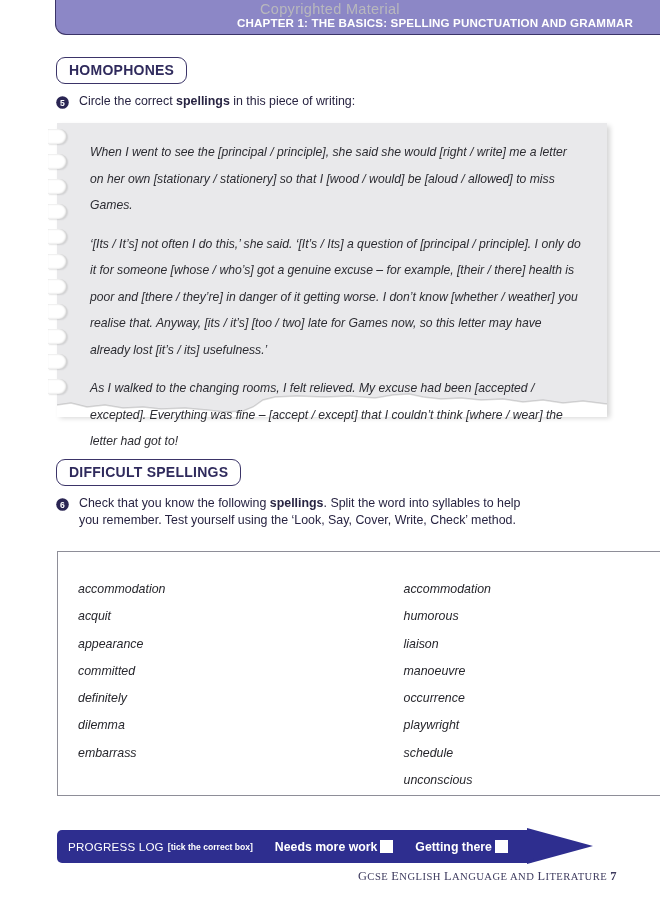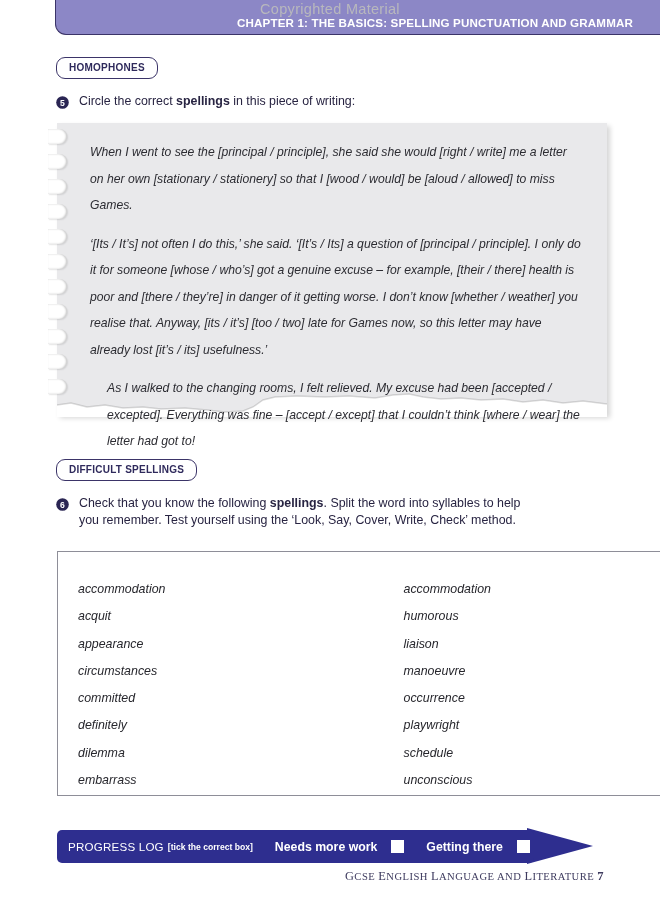--- a/index.html
+++ b/index.html
@@ -60,21 +60,21 @@
   }
 
   
   .section-pill {
     position: absolute;
     display: inline-block;
     border: 1.4px solid #3b3468;
     border-radius: 9px;
     padding: 4px 12px 5px 12px;
     color: #2f2a5c;
-    font-size: 10px;
+    font-size: 14px;
     font-weight: bold;
     letter-spacing: 0.25px;
     background: #ffffff;
     white-space: nowrap;
   }
 
   
   .task {
     position: absolute;
     display: flex;
@@ -145,21 +145,21 @@
     width: 492px;
     z-index: 4;
   }
   .np-para {
     font-style: italic;
     font-size: 12.2px;
     line-height: 26.5px;
     color: #2c2c32;
     margin-bottom: 12px;
   }
-  .np-para:last-child { margin-bottom: 0; margin-left: 17px; }
+  .np-para:last-child { margin-bottom: 0; }
 
   
   .word-box {
     position: absolute;
     left: 57px;
     top: 551px;
     width: 655px;
     height: 245px;
     border: 1.1px solid #8e8e98;
     background: #ffffff;
@@ -218,40 +218,40 @@
   }
   .pl-sub {
     font-size: 8.6px;
     font-weight: bold;
     margin-left: 4px;
     white-space: nowrap;
   }
   .pl-opt {
     display: flex;
     align-items: center;
-    gap: 14px;
+    gap: 3px;
     margin-left: 22px;
     white-space: nowrap;
     justify-content: center;
   }
   .pl-opt-label {
     font-size: 12.3px;
     font-weight: bold;
   }
   .pl-check {
     width: 13px;
     height: 13px;
     background: #ffffff;
     display: inline-block;
   }
 
   
   .footer {
     position: absolute;
-    right: 56px;
+    right: 43px;
     top: 869px;
     color: #3d3a5e;
     font-size: 10.6px;
     letter-spacing: 0.45px;
     font-family: "Liberation Serif", serif;
     white-space: nowrap;
   }
   .footer .cap-lg { font-size: 12.4px; }
   .footer .pg { font-weight: bold; font-size: 12.6px; }
 </style>
@@ -324,21 +324,20 @@
       </svg>
     </span>
     <span class="task-text"><span>Check that you know the following </span><b>spellings</b><span>. Split the word into syllables to help you remember. Test yourself using the ‘Look, Say, Cover, Write, Check’ method.</span></span>
   </div>
 
   <div class="word-box">
     <div class="word-col">
       <div class="word">accommodation</div>
       <div class="word">acquit</div>
       <div class="word">appearance</div>
-      <div class="word">circumstances</div>
       <div class="word">committed</div>
       <div class="word">definitely</div>
       <div class="word">dilemma</div>
       <div class="word">embarrass</div>
     </div>
     <div class="word-col">
       <div class="word">accommodation</div>
       <div class="word">humorous</div>
       <div class="word">liaison</div>
       <div class="word">manoeuvre</div>

